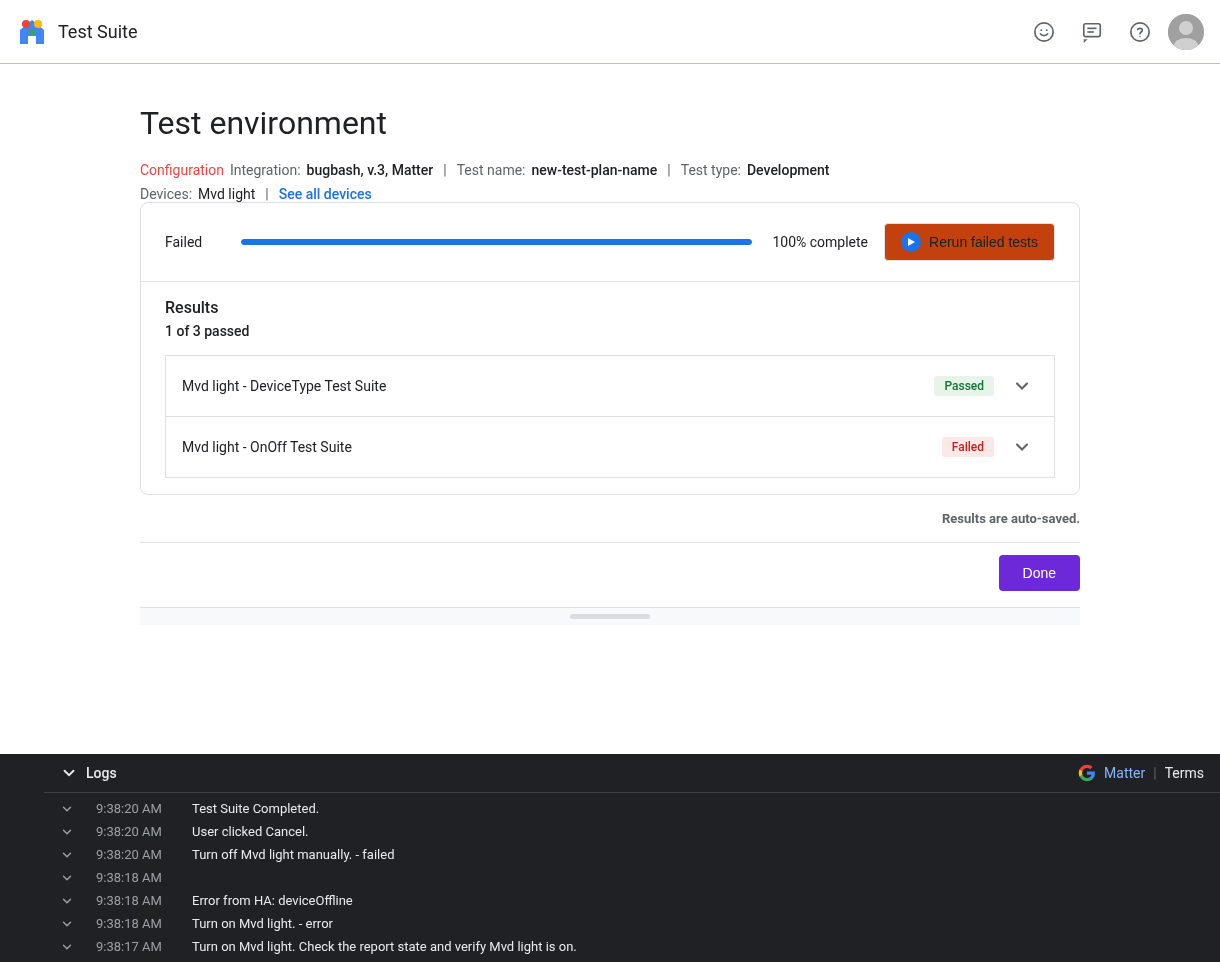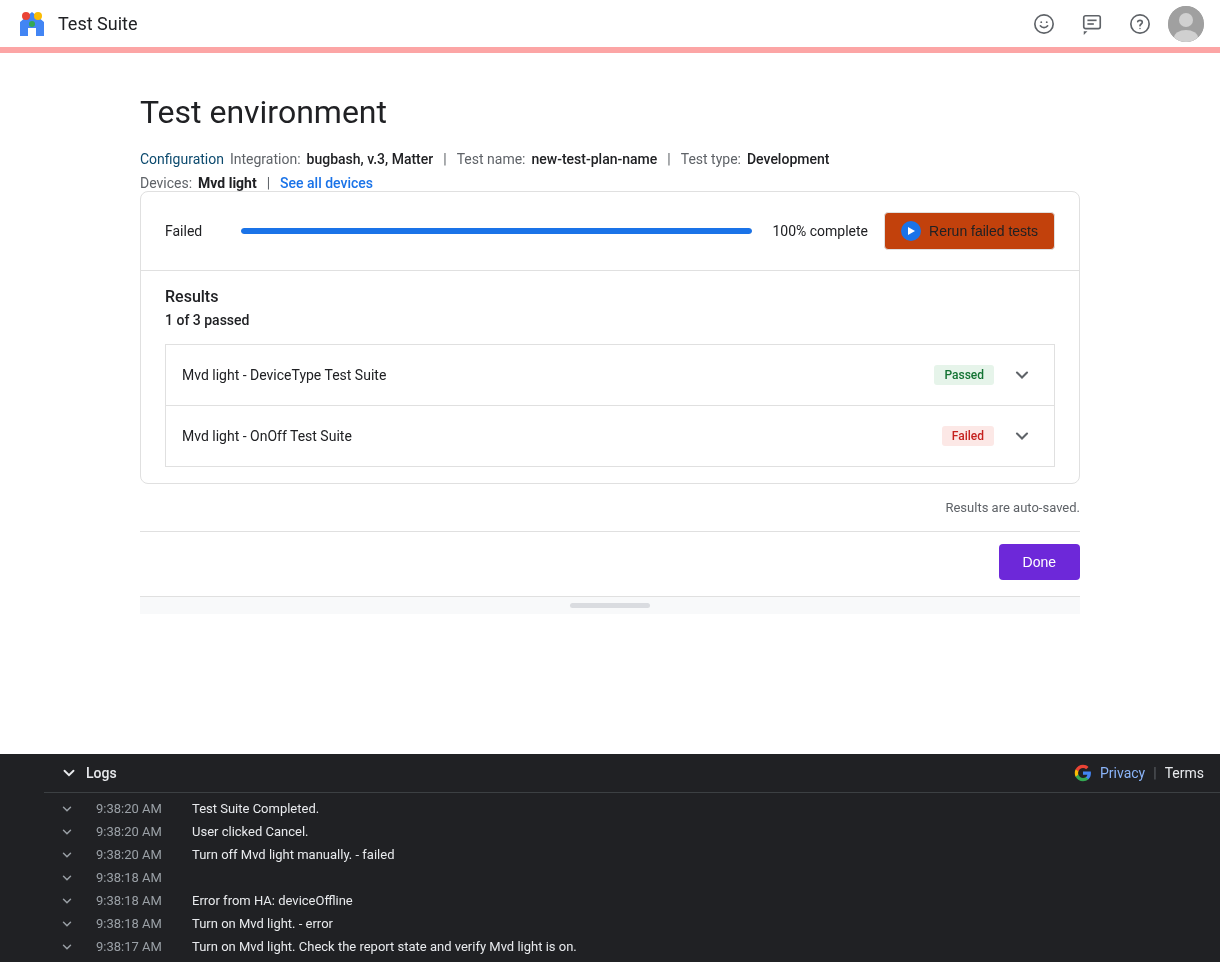--- a/index.html
+++ b/index.html
@@ -2,23 +2,23 @@
 <html><head>
   <meta charset="utf-8">
   <style>
     * { box-sizing: border-box; margin: 0; padding: 0; }
     body { font-family: 'Google Sans', Roboto, Arial, sans-serif; font-size: 14px; color: #202124; background: #fff; }
 
     
     .header {
       display: flex;
       align-items: center;
-      height: 53px;
+      height: 64px;
       padding: 0 16px;
-      border-bottom: 6px solid #fca5a5;
+      border-bottom: 1px solid #fca5a5;
       position: relative;
     }
     .header-logo {
       display: flex;
       align-items: center;
       gap: 10px;
       text-decoration: none;
       color: #202124;
     }
     .header-logo-icon {
@@ -77,37 +77,37 @@
     }
     .config-row {
       display: flex;
       align-items: center;
       gap: 6px;
       margin-bottom: 8px;
       font-size: 14px;
       color: #202124;
     }
     .config-label {
-      color: #0c4a6e;
+      color: #ef4444;
     }
     .config-value {
       font-weight: 500;
     }
     .config-sep {
       color: #5f6368;
       margin: 0 4px;
     }
     .devices-row {
       display: flex;
       align-items: center;
       gap: 6px;
       font-size: 14px;
     }
     .devices-label { color: #5f6368; }
-    .devices-value { font-weight: 700; }
+    .devices-value { font-weight: 400; }
     .devices-link {
       color: #1a73e8;
       text-decoration: none;
       font-weight: 500;
     }
 
     
     .progress-card {
       border: 1px solid #e0e0e0;
       border-radius: 8px;
@@ -227,20 +227,21 @@
       justify-content: center;
       width: 32px;
       height: 32px;
     }
 
     .auto-saved {
       text-align: right;
       font-size: 13px;
       color: #5f6368;
       margin: 16px 0;
+      font-weight: bold;
     }
 
     
     .done-row {
       display: flex;
       justify-content: flex-end;
       padding: 12px 0 16px;
       border-top: 1px solid #e0e0e0;
       border-bottom: 1px solid #e0e0e0;
       margin-bottom: 0;
@@ -499,21 +500,21 @@
     <div class="logs-footer">
 
       <div class="google-logo-small">
         <svg width="18" height="18" viewBox="0 0 24 24">
           <path d="M22.56 12.25c0-.78-.07-1.53-.2-2.25H12v4.26h5.92c-.26 1.37-1.04 2.53-2.21 3.31v2.77h3.57c2.08-1.92 3.28-4.74 3.28-8.09z" fill="#4285F4"></path>
           <path d="M12 23c2.97 0 5.46-.98 7.28-2.66l-3.57-2.77c-.98.66-2.23 1.06-3.71 1.06-2.86 0-5.29-1.93-6.16-4.53H2.18v2.84C3.99 20.53 7.7 23 12 23z" fill="#34A853"></path>
           <path d="M5.84 14.09c-.22-.66-.35-1.36-.35-2.09s.13-1.43.35-2.09V7.07H2.18C1.43 8.55 1 10.22 1 12s.43 3.45 1.18 4.93l2.85-2.22.81-.62z" fill="#FBBC05"></path>
           <path d="M12 5.38c1.62 0 3.06.56 4.21 1.64l3.15-3.15C17.45 2.09 14.97 1 12 1 7.7 1 3.99 3.47 2.18 7.07l3.66 2.84c.87-2.6 3.3-4.53 6.16-4.53z" fill="#EA4335"></path>
         </svg>
       </div>
-      <a class="logs-privacy" href="#">Privacy</a>
+      <a class="logs-privacy" href="#">Matter</a>
       <span class="logs-sep">|</span>
       <a class="logs-terms" href="#">Terms</a>
     </div>
   </div>
 
   <div class="logs-entries">
 
   <div class="log-row">
       <button class="log-toggle">
         <svg width="14" height="14" viewBox="0 0 24 24" fill="none" stroke="#9aa0a6" stroke-width="2.5" stroke-linecap="round">

